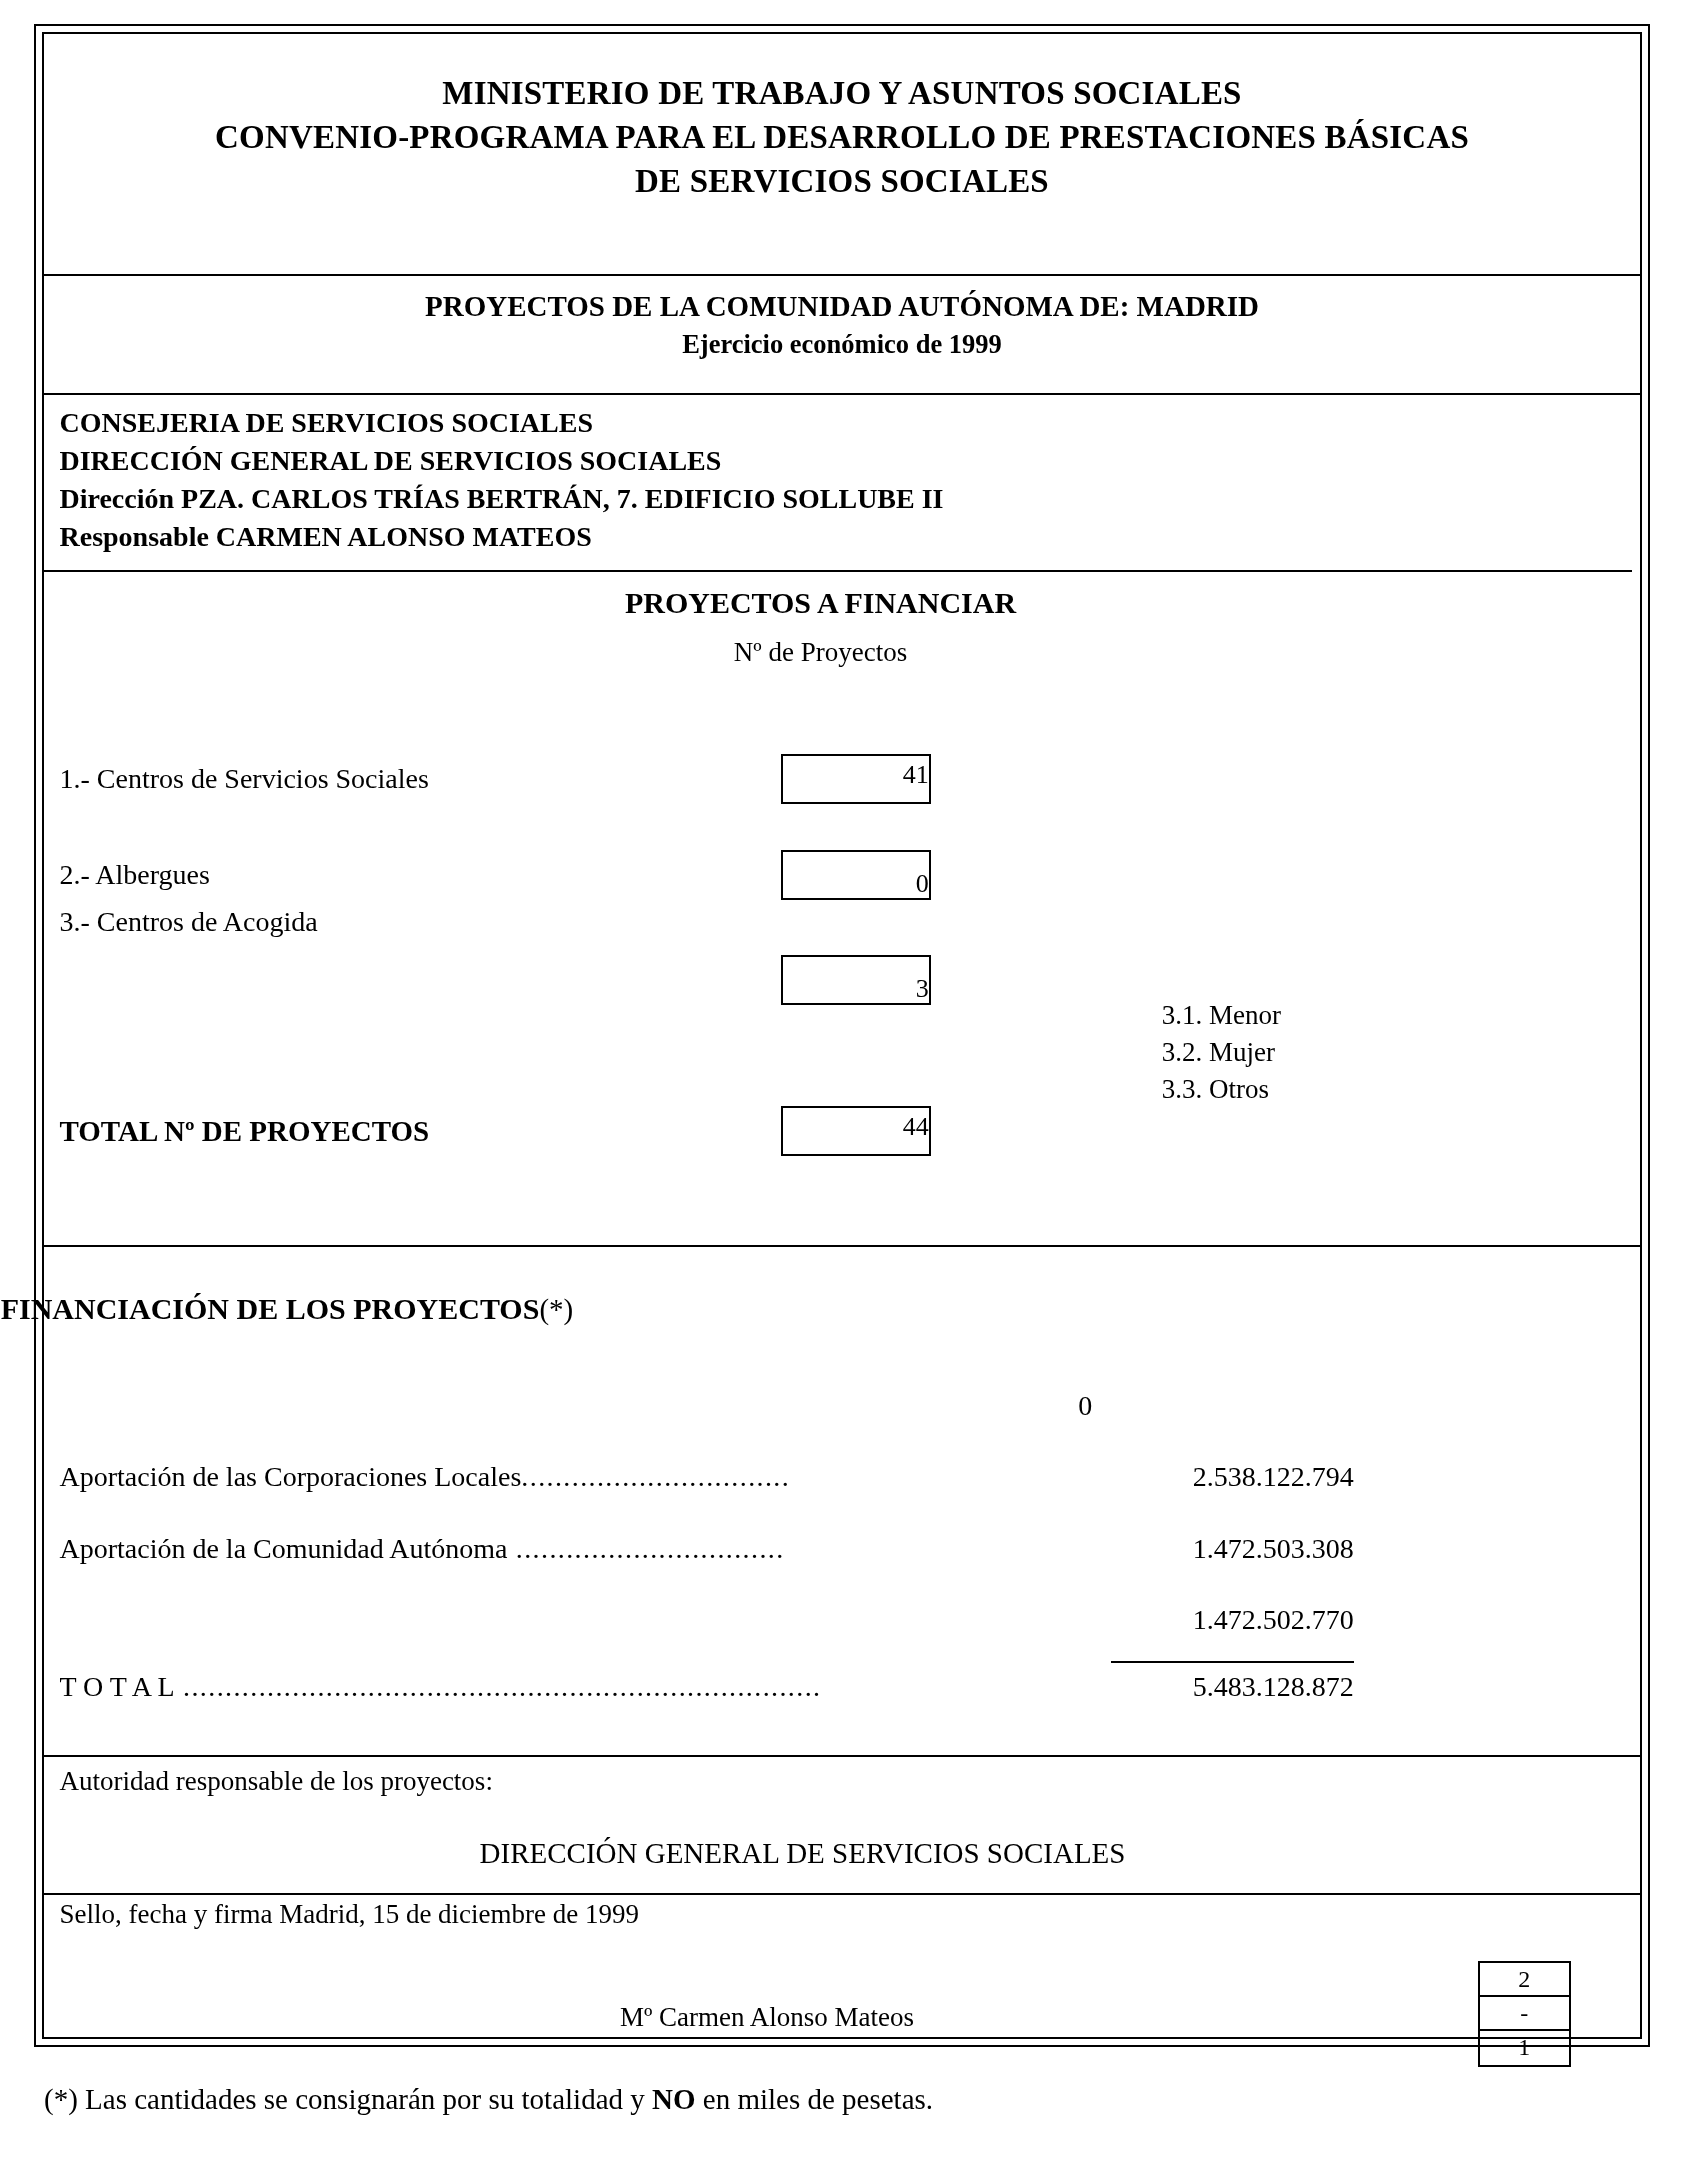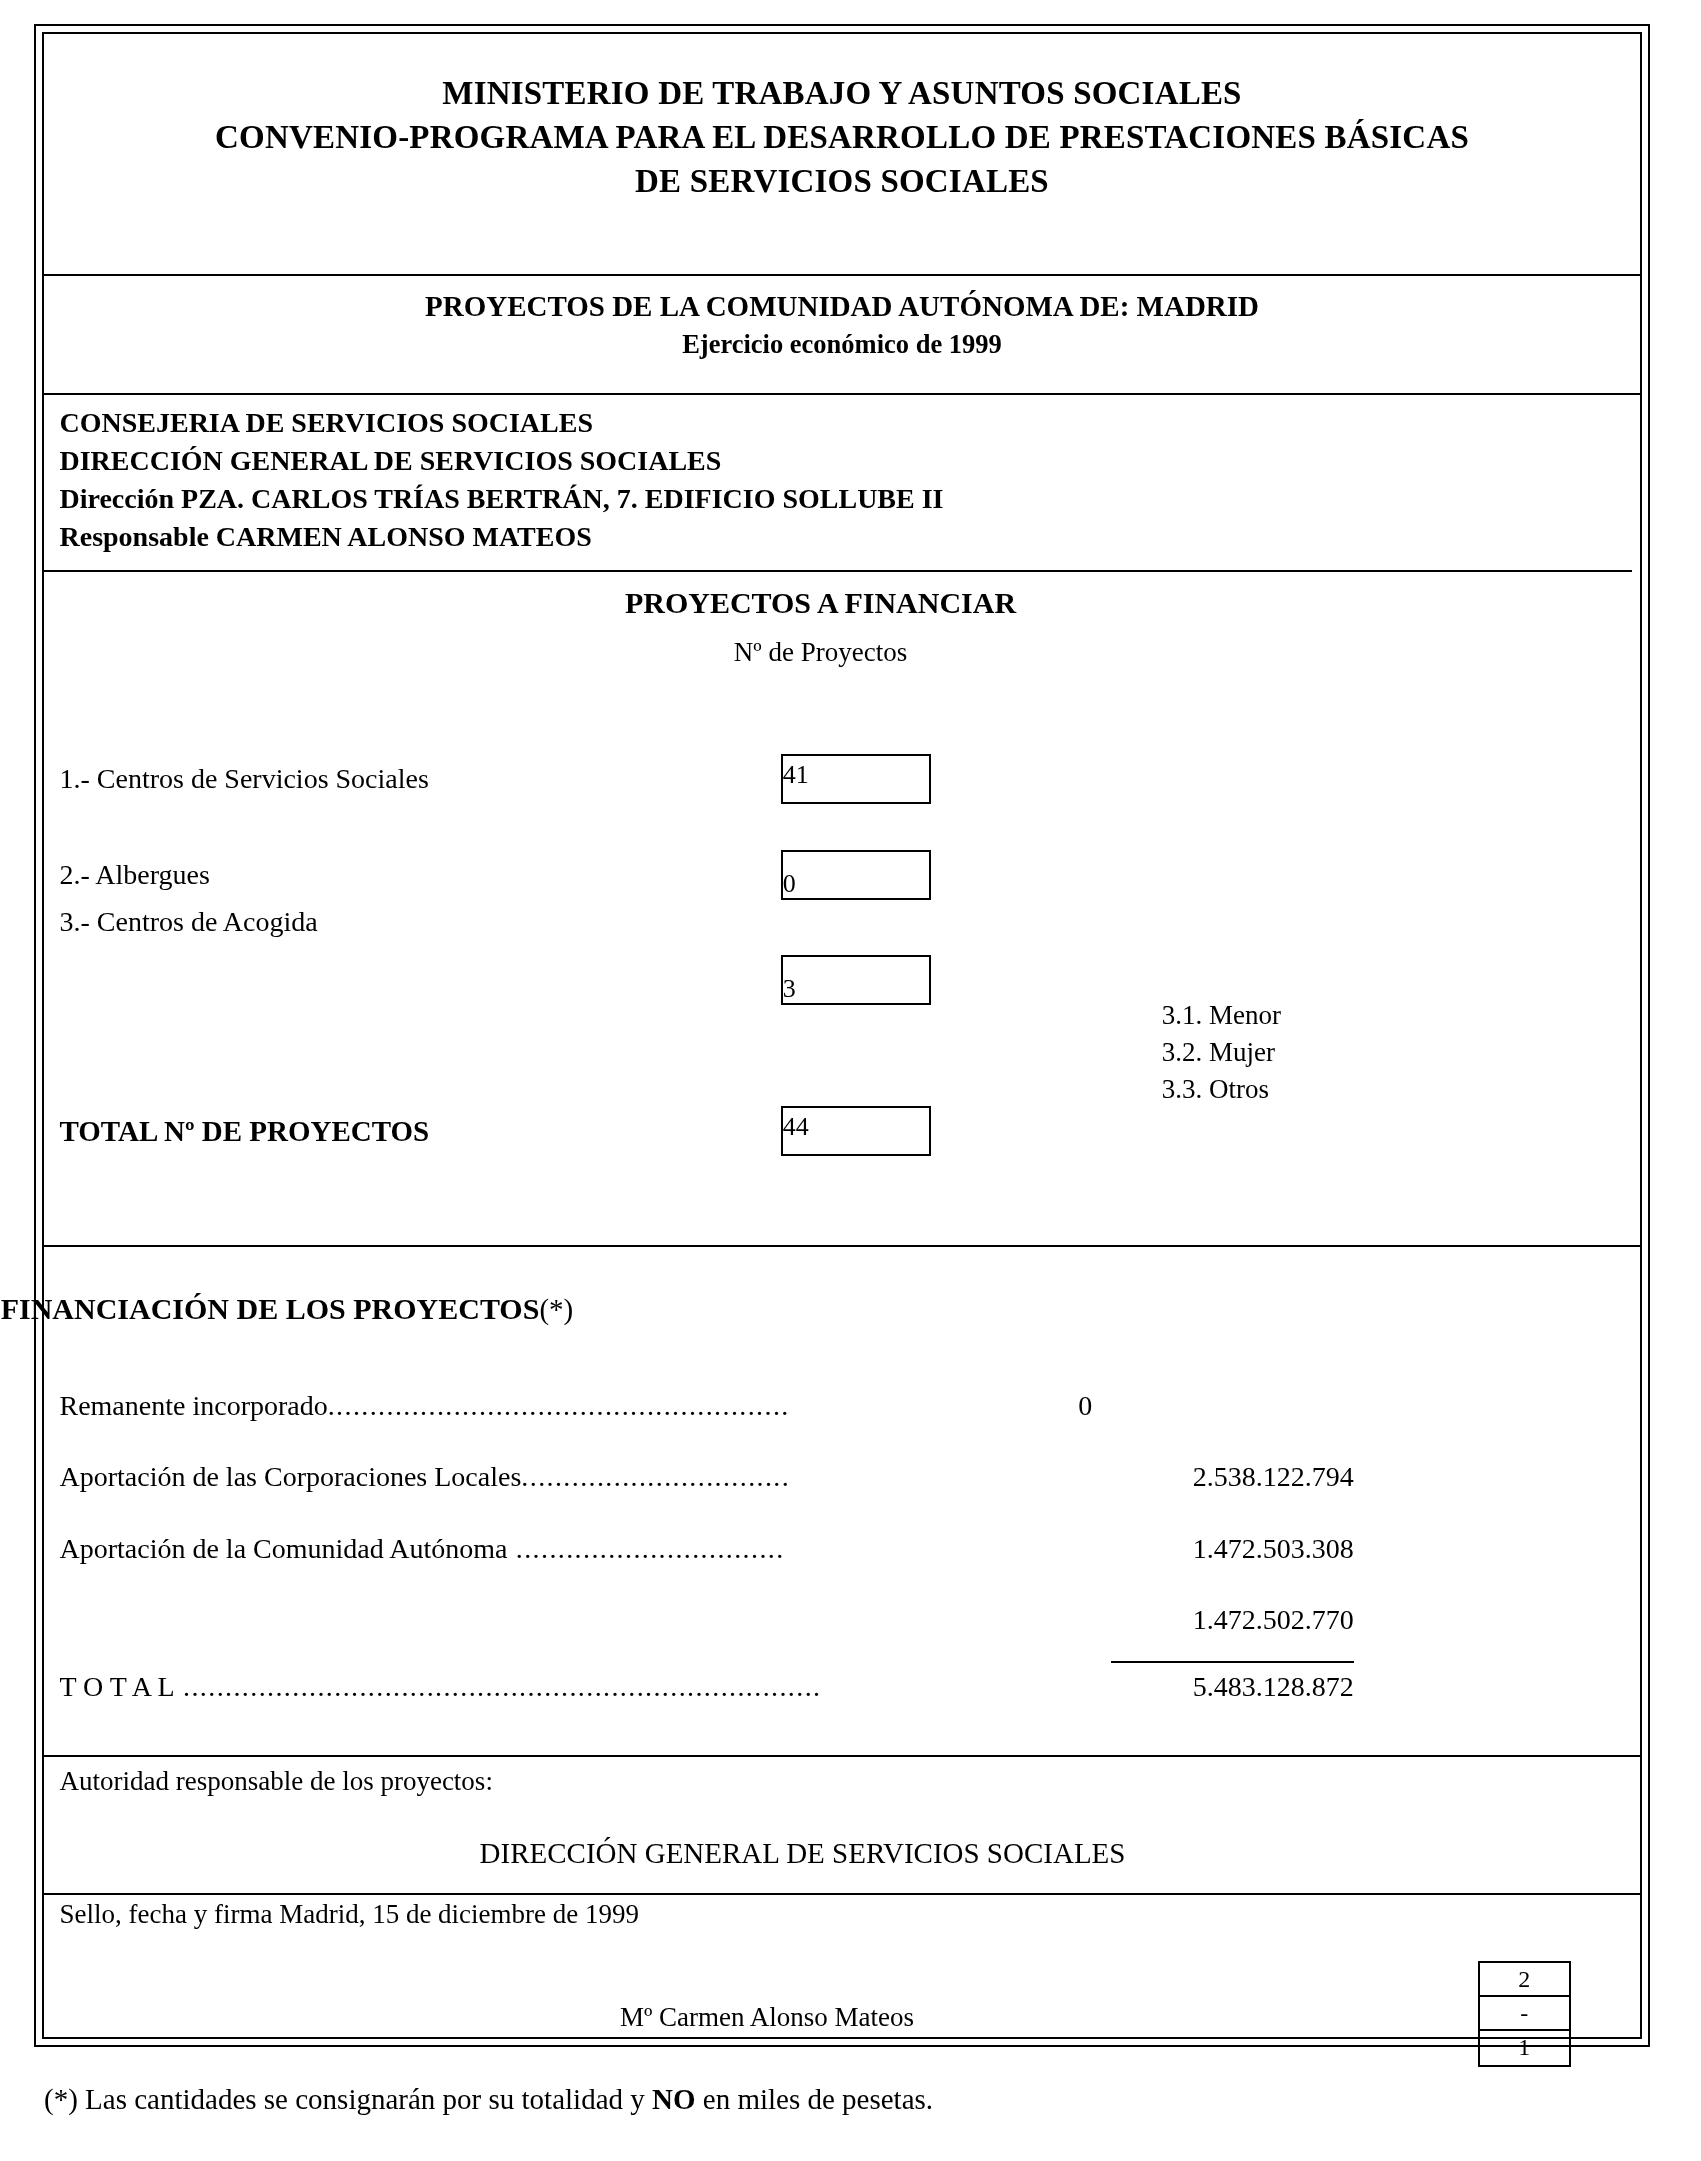--- a/index.html
+++ b/index.html
@@ -132,21 +132,21 @@
     font-weight: bold;
     font-size: 29px;
   }
   .numbox {
     position: absolute;
     left: 737px;
     width: 150px;
     height: 50px;
     border: 2.1px solid #000;
     box-sizing: border-box;
-    text-align: left;
+    text-align: right;
     font-size: 26px;
     line-height: 47px;
   }
   .numbox.valign-top { line-height: 37px; }
   .numbox.valign-bot { line-height: 63px; }
 
   
   .subgroup {
     position: absolute;
     left: 1118px;
@@ -365,23 +365,20 @@
 
     <div class="band" style="top:1211px;"></div>
 
     <div class="financiacion">
       <div class="fin-head">
         <span>FINANCIACIÓN DE LOS PROYECTOS</span><span class="star">(*)</span>
       </div>
     </div>
 
     <div class="finrow" style="top:1350px;">
-      <div class="flabel">
-        <span>Remanente incorporado</span><span class="fdots">.......................................................</span>
-      </div>
       <div class="fval center-zero">0</div>
     </div>
 
     <div class="finrow" style="top:1421px;">
       <div class="flabel">
         <span>Aportación de las Corporaciones Locales</span><span class="fdots">................................</span>
       </div>
       <div class="fval">2.538.122.794</div>
     </div>
 

